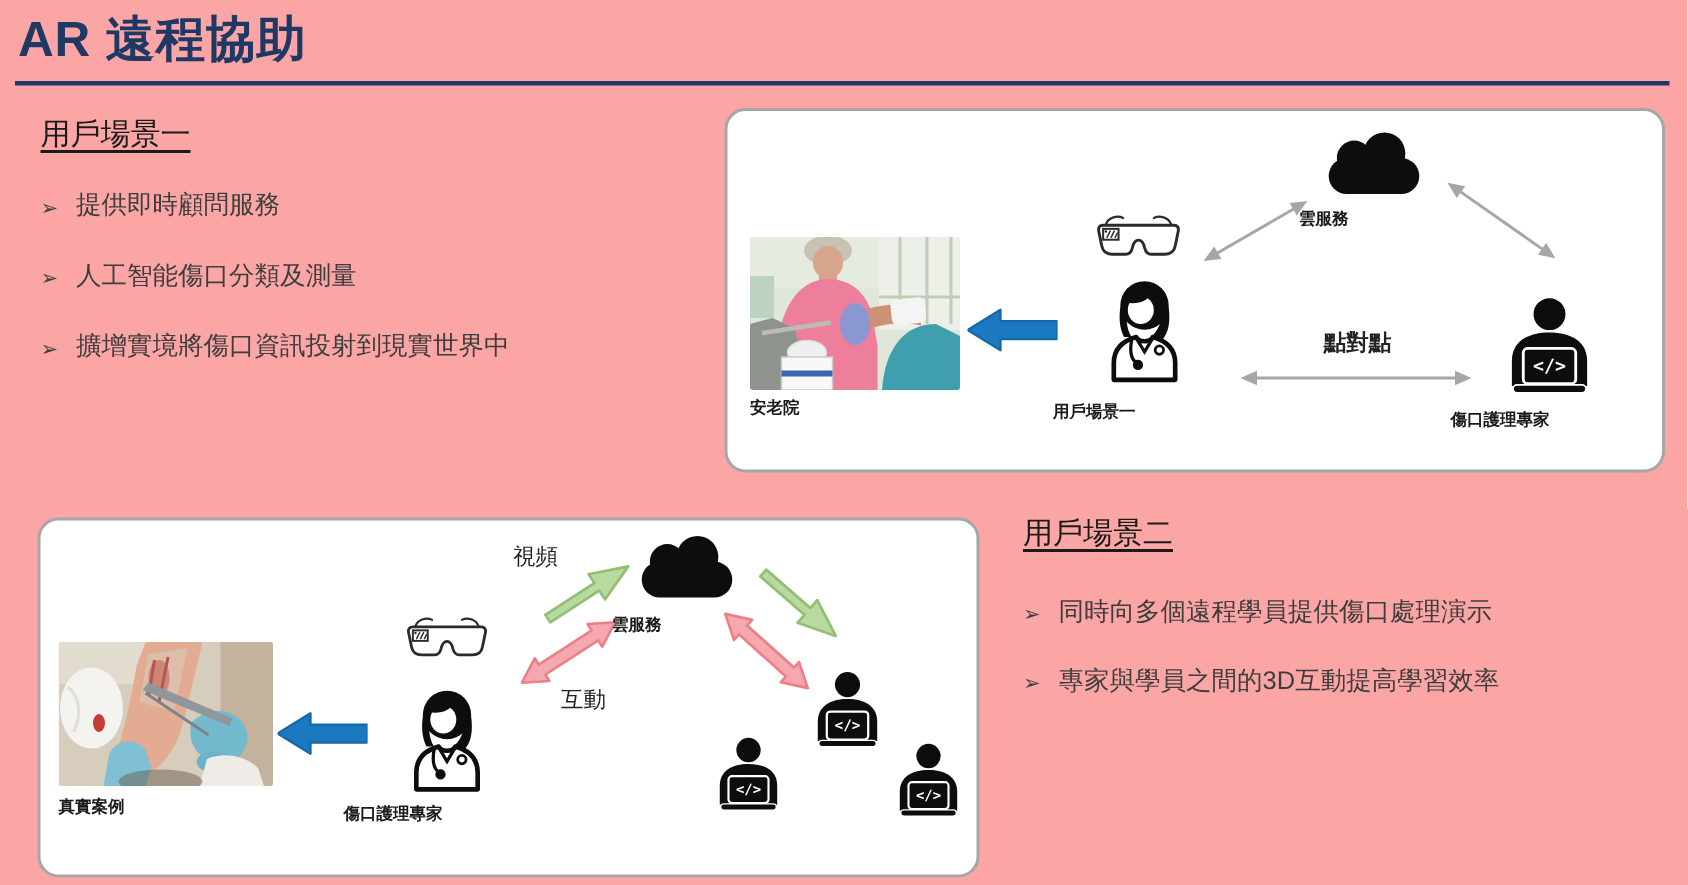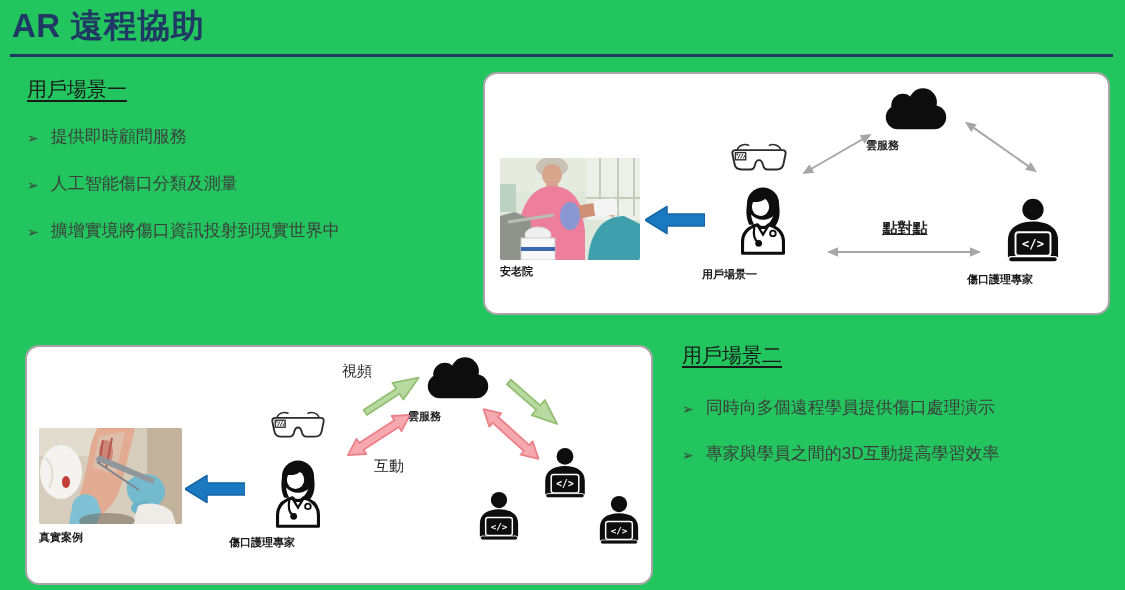--- a/index.html
+++ b/index.html
@@ -1,18 +1,18 @@
 <!DOCTYPE html>
 <html><head>
 <meta charset="utf-8">
 <style>
   * { margin:0; padding:0; box-sizing:border-box; }
   html,body { background:#ffffff; }
   .slide {
-    position:relative; width:1125px; height:590px; background:#22c55e;
+    position:relative; width:1125px; height:590px; background:#fca5a5;
     font-family:"Liberation Sans", sans-serif; overflow:hidden; color:#1a1a1a;
   }
   .page-title {
     position:absolute; left:12px; top:4px;
     font-size:33px; font-weight:bold; color:#1f3864; letter-spacing:.5px;
   }
   .title-rule {
     position:absolute; left:10px; top:54px; width:1103px; height:3px; background:#1f3864;
   }
   .text-block { position:absolute; }
@@ -163,21 +163,21 @@
       <line x1="9" y1="6" x2="71" y2="6" stroke="#a6a6a6" stroke-width="2"></line>
       <polygon points="0,6 11,1.2 11,10.8" fill="#a6a6a6"></polygon>
       <polygon points="80,6 69,1.2 69,10.8" fill="#a6a6a6"></polygon>
     </svg>
     <svg class="abs icon rot" style="left:472px; top:67px; transform:rotate(35deg);" width="88" height="12" viewBox="0 0 88 12">
       <line x1="9" y1="6" x2="79" y2="6" stroke="#a6a6a6" stroke-width="2"></line>
       <polygon points="0,6 11,1.2 11,10.8" fill="#a6a6a6"></polygon>
       <polygon points="88,6 77,1.2 77,10.8" fill="#a6a6a6"></polygon>
     </svg>
 
-    <div class="small-label bold" style="left:370px; top:145px; width:100px;text-decoration:underline;">點對點</div>
+    <div class="small-label bold" style="left:370px; top:145px; width:100px;">點對點</div>
     <svg class="abs icon" style="left:342px; top:172px;" width="154" height="12" viewBox="0 0 154 12">
       <line x1="9" y1="6" x2="145" y2="6" stroke="#a6a6a6" stroke-width="2"></line>
       <polygon points="0,6 11,1.2 11,10.8" fill="#a6a6a6"></polygon>
       <polygon points="154,6 143,1.2 143,10.8" fill="#a6a6a6"></polygon>
     </svg>
 
     <svg class="abs icon" style="left:510px; top:122px;" width="76" height="74">
         <use href="#sym-laptop-person"></use>
       </svg>
     <div class="node-label" style="left:482px; top:198px; width:132px;">傷口護理專家</div>

